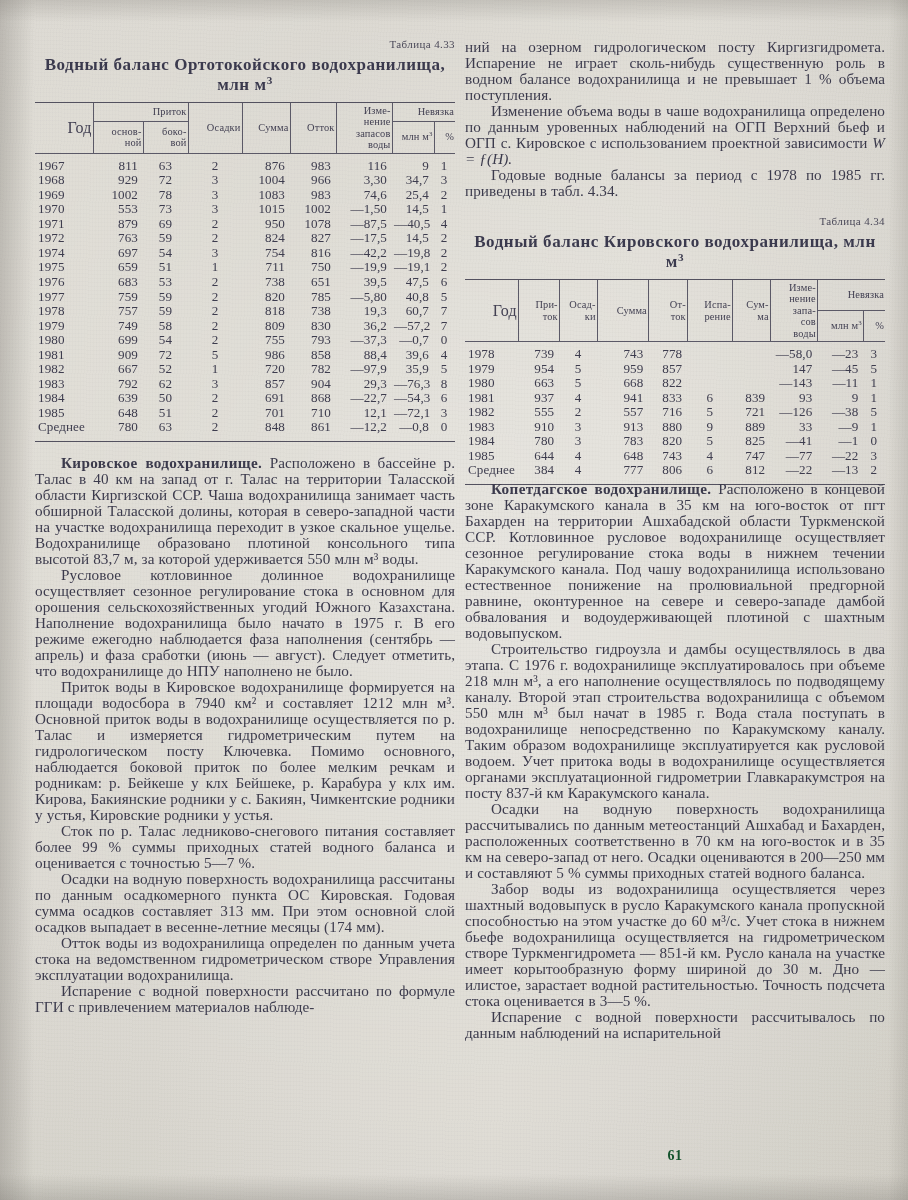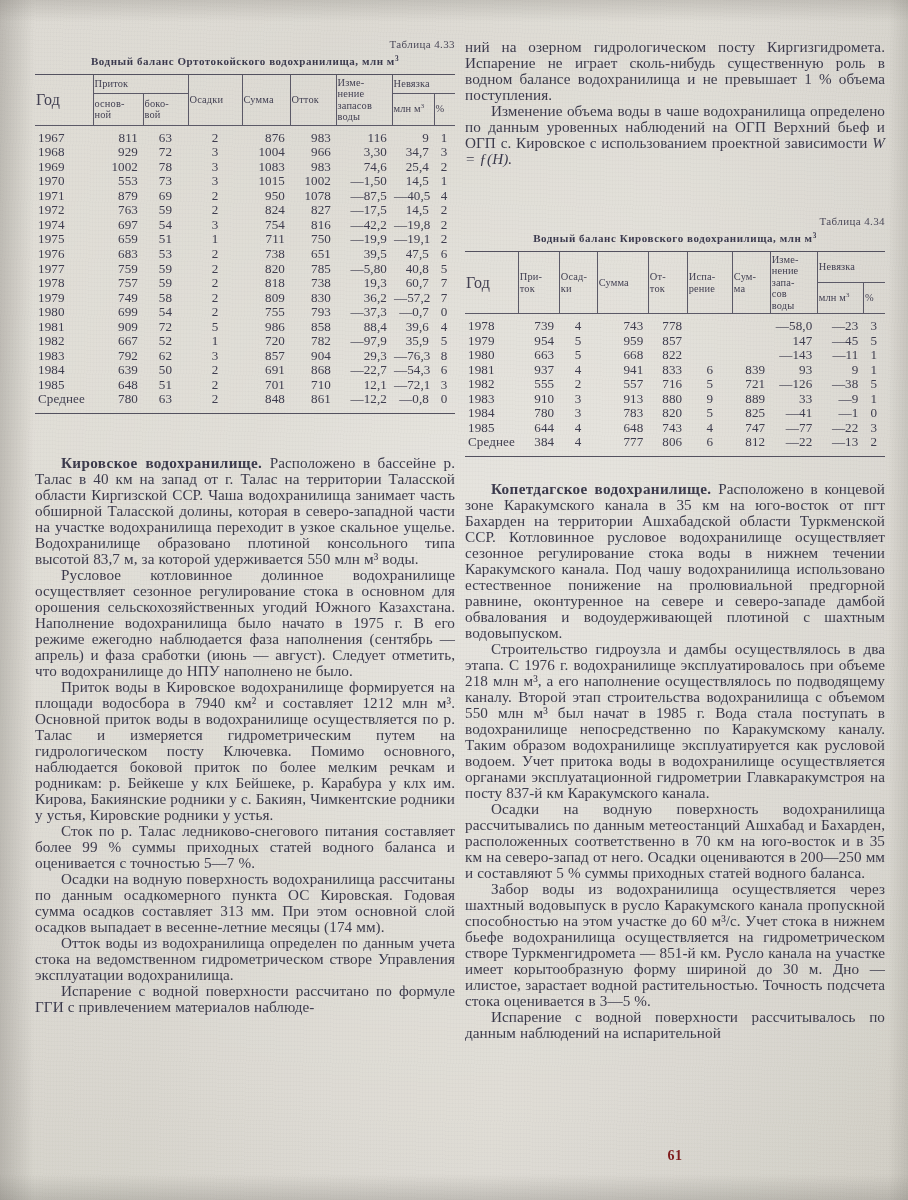--- a/index.html
+++ b/index.html
@@ -54,21 +54,21 @@
   p.par b{font-weight:bold;letter-spacing:.35px;}
   sup{font-size:.66em;vertical-align:.52em;line-height:0;}
   .ital{font-style:italic;}
 
   
   .tbl-num{
     font-size:11px;text-align:right;letter-spacing:.4px;
     color:#4a4858;margin:0;
   }
   .tbl-title{
-    font-size:11px;font-weight:bold;text-align:center;
+    font-size:17px;font-weight:bold;text-align:center;
     letter-spacing:.55px;margin:5px 0 7px 0;color:#3b3a4e;
   }
 
   
   table.wb{
     border-collapse:collapse;
     width:100%;
     font-size:13.3px;
     color:#3d3c4e;
     table-layout:fixed;
@@ -77,21 +77,21 @@
     padding:0;
     font-weight:normal;
     vertical-align:middle;
   }
   .rule-top,.rule-bot{height:0;border:0;border-top:1.4px solid #53515f;margin:0;}
   .rule-thin{height:0;border:0;border-top:1.1px solid #5b5967;margin:0;}
 
   table.wb thead th{
     font-size:10.4px;
     line-height:11.4px;
-    text-align:left;
+    text-align:right;
     letter-spacing:.15px;
     padding:2px 1px;
     color:#434153;
   }
   table.wb thead th.big{font-size:16px;}
   .vl{border-left:1.05px solid #5b5967;}
   .bb{border-bottom:1.05px solid #5b5967;}
 
   table.wb tbody td{
     font-size:13.1px;
@@ -102,21 +102,21 @@
     white-space:nowrap;
   }
   table.wb tbody td.year{text-align:left;padding-left:3px;}
   table.wb tbody td.ctr{text-align:center;padding-right:2px;}
   table.wb tbody td.pct{text-align:center;padding-right:3px;}
   tr.avg td{padding-top:5px;}
 
   
   .pageno{
     position:absolute;left:0;right:0;text-align:center;
-    font-size:14px;font-weight:bold;letter-spacing:.5px;color:#7f1d1d;
+    font-size:14px;font-weight:bold;letter-spacing:.5px;color:#14532d;
   }
 </style>
 </head>
 <body>
 
 <div class="paper"></div>
 <div class="edge-l"></div>
 <div class="edge-t"></div>
 <div class="edge-b"></div>
 <div class="edge-r"></div>
@@ -403,20 +403,21 @@
       <p class="par">Испарение с водной поверхности рассчитано по формуле ГГИ с привлечением материалов наблюде-</p>
     </div>
 
   </div>
 
   <div class="col col-right">
 
     <div style="position:absolute;top:39px;left:0;width:420px;">
       <p class="par noind">ний на озерном гидрологическом посту Киргизгидромета. Испарение не играет сколь-нибудь существенную роль в водном балансе водохранилища и не превышает 1 % объема поступления.</p>
       <p class="par"><span>Изменение объема воды в чаше водохранилища определено по данным уровенных наблюдений на ОГП Верхний бьеф и ОГП с. Кировское с использованием проектной зависимости </span><span class="ital">W = ƒ(H).</span></p>
+      <p class="par">Годовые водные балансы за период с 1978 по 1985 гг. приведены в табл. 4.34.</p>
     </div>
 
     <div style="position:absolute;top:215px;left:0;width:420px;">
       <div class="tbl-num">Таблица 4.34</div>
       <div class="tbl-title"><span>Водный баланс Кировского водохранилища, млн м</span><sup>3</sup></div>
 
       <hr class="rule-top">
       <table class="wb">
         <colgroup>
           <col style="width:52px">

